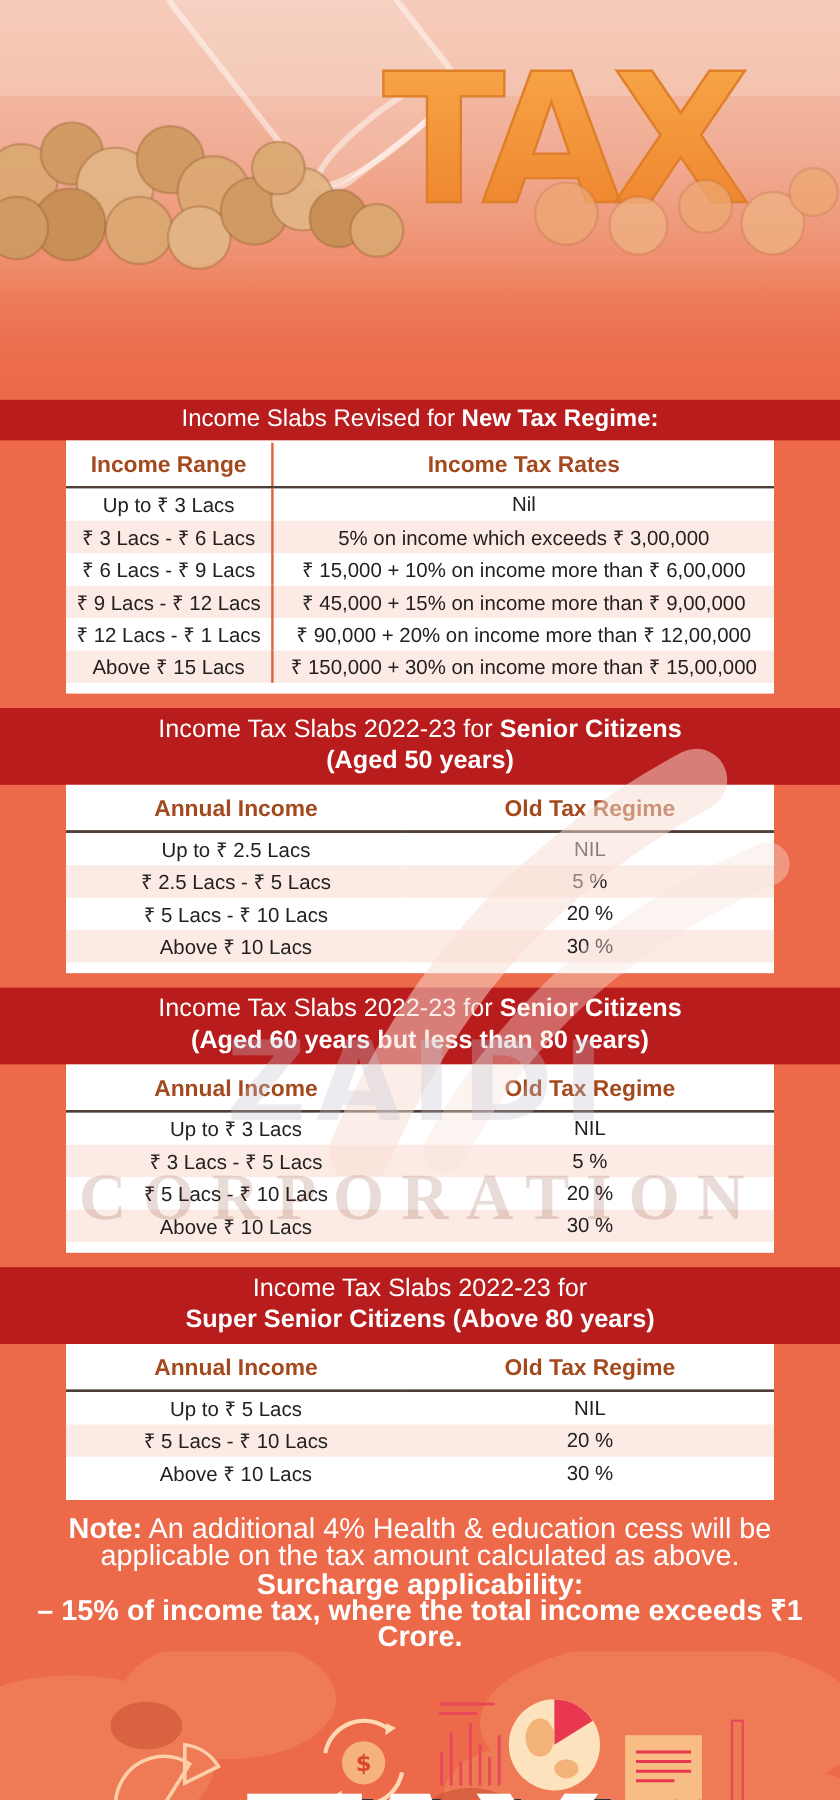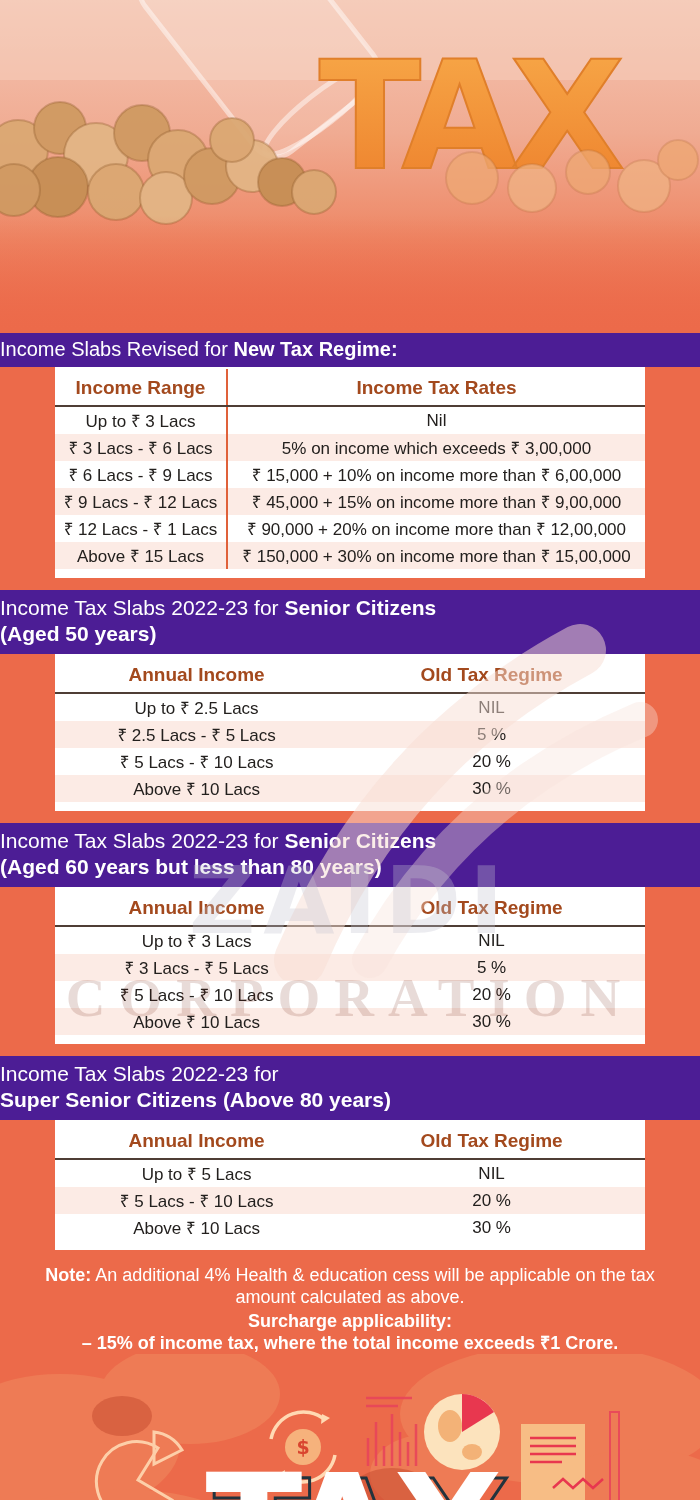--- a/index.html
+++ b/index.html
@@ -25,42 +25,42 @@
   }
   .hero-box {
     display:inline-block; margin-top:5px; border:2px solid #fff;
     padding:0 20px 4px; font-family:"DejaVu Serif", serif; font-weight:bold;
     font-size:33px; letter-spacing:-1px; text-shadow:0 2px 3px rgba(150,45,15,.3);
   }
 
   
   .slab { margin-bottom:12px; }
   .bar {
-    background:#4c1d95; color:#fff; text-align:left;
+    background:#b91c1c; color:#fff; text-align:center;
     font-size:21px; line-height:26px; padding:5px 0 7px;
   }
   .bar-single { font-size:20px; padding:3px 0 5px; }
   .bar b, .bar .line2 { font-weight:bold; }
   .panel { margin:0 55px; background:#fff; padding:2px 0 9px; }
   table { width:100%; border-collapse:collapse; table-layout:fixed; }
   th {
     font-size:19px; color:#a3491d; font-weight:bold;
     padding:8px 17px 6px; border-bottom:2px solid #4f3e35; text-align:center;
   }
   td {
     font-size:17px; color:#23201e; text-align:center;
     padding:2px 4px; height:26px;margin-top:32px;
   }
   tbody tr:nth-child(even) { background:#fcebe5; }
   .divided col.c1 { width:172px; }
   .divided th:first-child, .divided td:first-child { border-right:2px solid #e0613a; }
   .half col.c1 { width:48%; }
 
   
-  .note { color:#fff; text-align:center; margin:14px 30px 0; font-size:18px; line-height:22px; }
+  .note { color:#fff; text-align:center; margin:14px 30px 0; font-size:24px; line-height:22px; }
   .note .main { margin-bottom:2px; }
   .note .bold { font-weight:bold; }
 
   
   .footer { position:relative; height:238px; overflow:hidden; }
   .footer svg { display:block; }
 
   
   .wm { position:absolute; left:0; top:0; width:700px; height:1232px; pointer-events:none; z-index:10; }
   .wm-zaidi {

